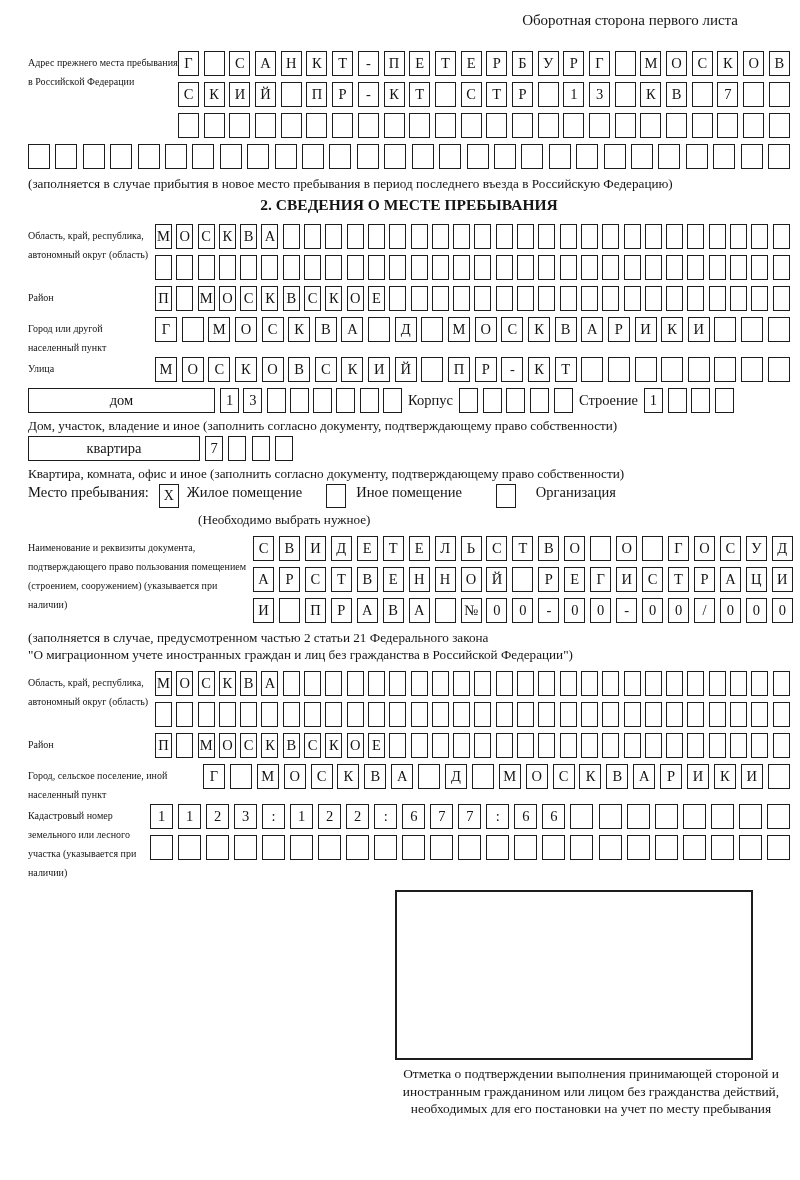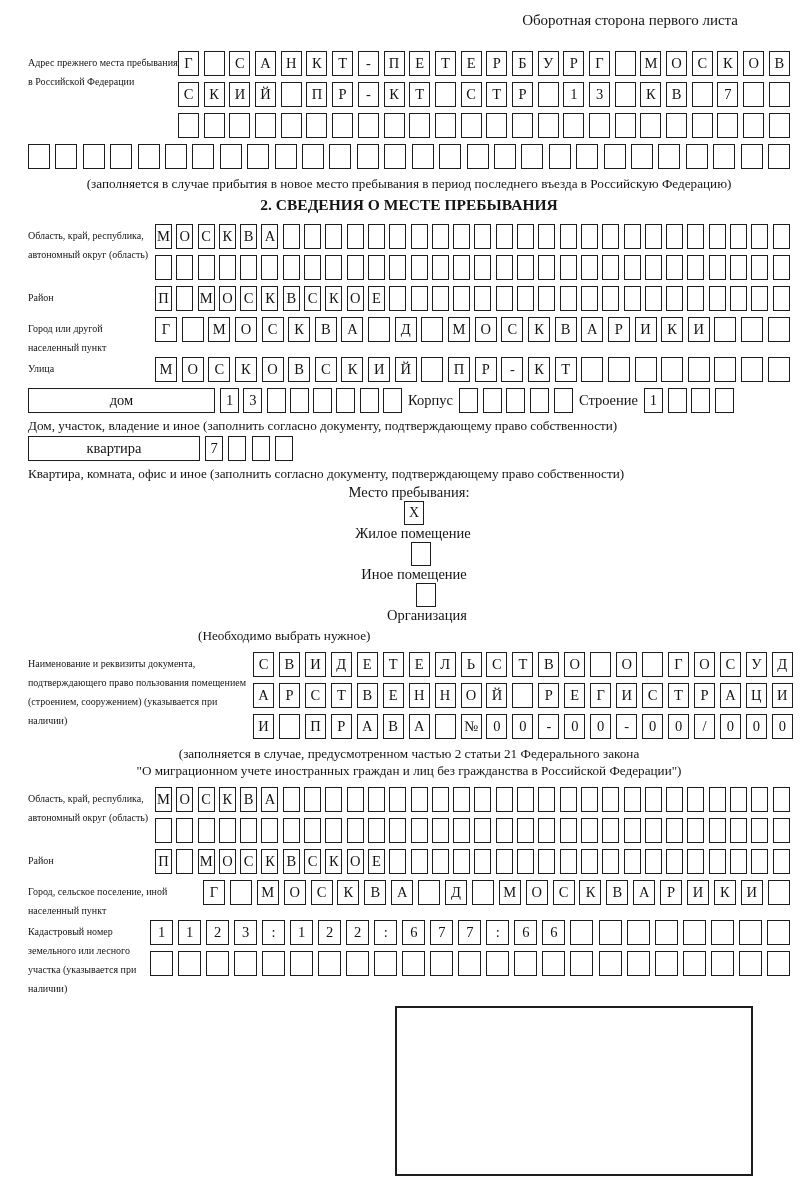--- a/index.html
+++ b/index.html
@@ -29,29 +29,29 @@
   .r-30{width:635px;--cw:17px;}
   .r-24{width:635px;--cw:22px;}
   .r-doc{width:540px;--cw:21px;}
   .r-h8{width:182px;--cw:19px;}
   .r-h5{width:114px;--cw:19px;}
   .r-h4{width:90px;--cw:19px;}
   .r-apt{width:88px;--cw:18px;}
   .r-c22{width:587px;--cw:22px;}
   .r-cad{width:640px;--cw:23px;}
   .note{font-size:13.2px;line-height:17px;}
-  .center{text-align:center;}
+  .center{}
   .sec-title{text-align:center;font-weight:bold;font-size:15.5px;margin:4px 0 10px;}
   .namebox{height:25px;box-sizing:border-box;border:1.8px solid #1d1d1d;
     display:flex;align-items:center;justify-content:center;font-size:14.5px;background:#fff;}
   .inline-row{display:flex;align-items:center;margin-bottom:4px;}
   .inline-lbl{font-size:14.5px;margin:0 6px;}
   .chk{width:20px;height:24px;box-sizing:border-box;border:1.8px solid #1d1d1d;
     display:flex;align-items:center;justify-content:center;font-size:14px;background:#fff;}
-  .stay-row{display:flex;align-items:center;font-size:14.5px;margin-top:2px;flex-direction:column;}
+  .stay-row{display:flex;font-size:14.5px;margin-top:2px;}
   .stay-note{margin:3px 0 8px 170px;}
   .fact-title{text-align:center;font-weight:bold;font-size:15px;margin:10px 0 6px;}
   .confirm-box{width:358px;height:170px;box-sizing:border-box;border:2px solid #1d1d1d;
     margin-left:367px;margin-top:8px;background:#fff;}
   .confirm-note{width:430px;margin:5px 0 0 348px;text-align:center;font-size:13.4px;line-height:17.5px;}
   .mb2{margin-bottom:2px;}
 </style>
 </head>
 <body>
 
@@ -383,21 +383,21 @@
   </div>
   <div class="note mb2">Квартира, комната, офис и иное (заполнить согласно документу, подтверждающему право собственности)</div>
 
   <div class="stay-row">
     <span>Место пребывания:</span>
     <div class="chk" style="margin-left:10px;">X</div>
     <span style="margin-left:8px;">Жилое помещение</span>
     <div class="chk" style="margin-left:24px;"></div>
     <span style="margin-left:10px;">Иное помещение</span>
     <div class="chk" style="margin-left:34px;"></div>
-    <span style="margin-left:36px;">Организация</span>
+    <span style="margin-left:20px;">Организация</span>
   </div>
   <div class="note stay-note">(Необходимо выбрать нужное)</div>
 
   <div class="row">
     <div class="lbl w225">Наименование и реквизиты документа, подтверждающего право пользования помещением (строением, сооружением) (указывается при наличии)</div>
     <div class="cellcol">
       <div class="cells r-doc">
           <div class="cb">С</div>
           <div class="cb">В</div>
           <div class="cb">И</div>

